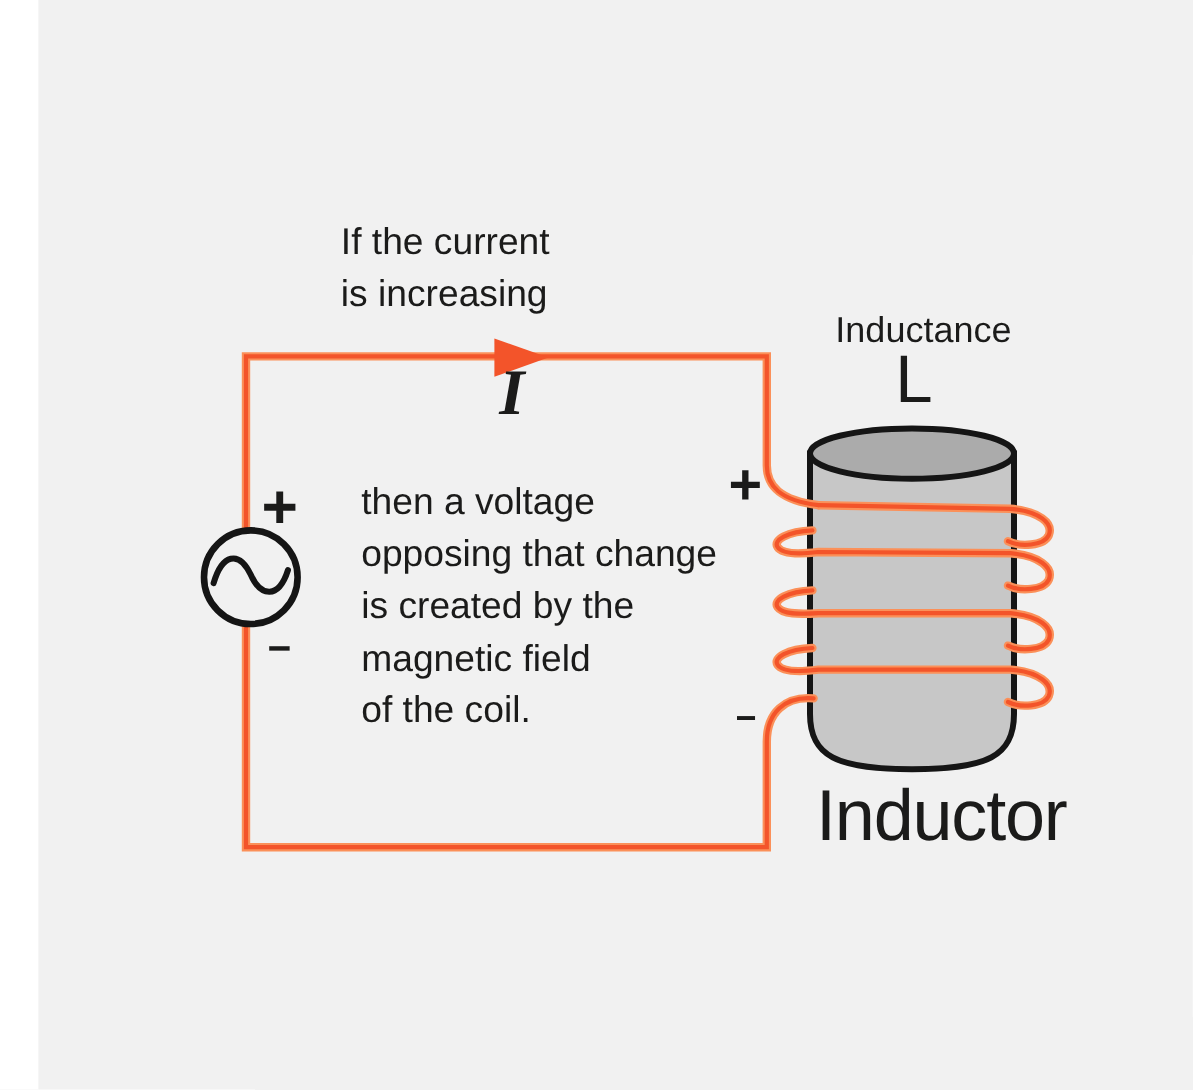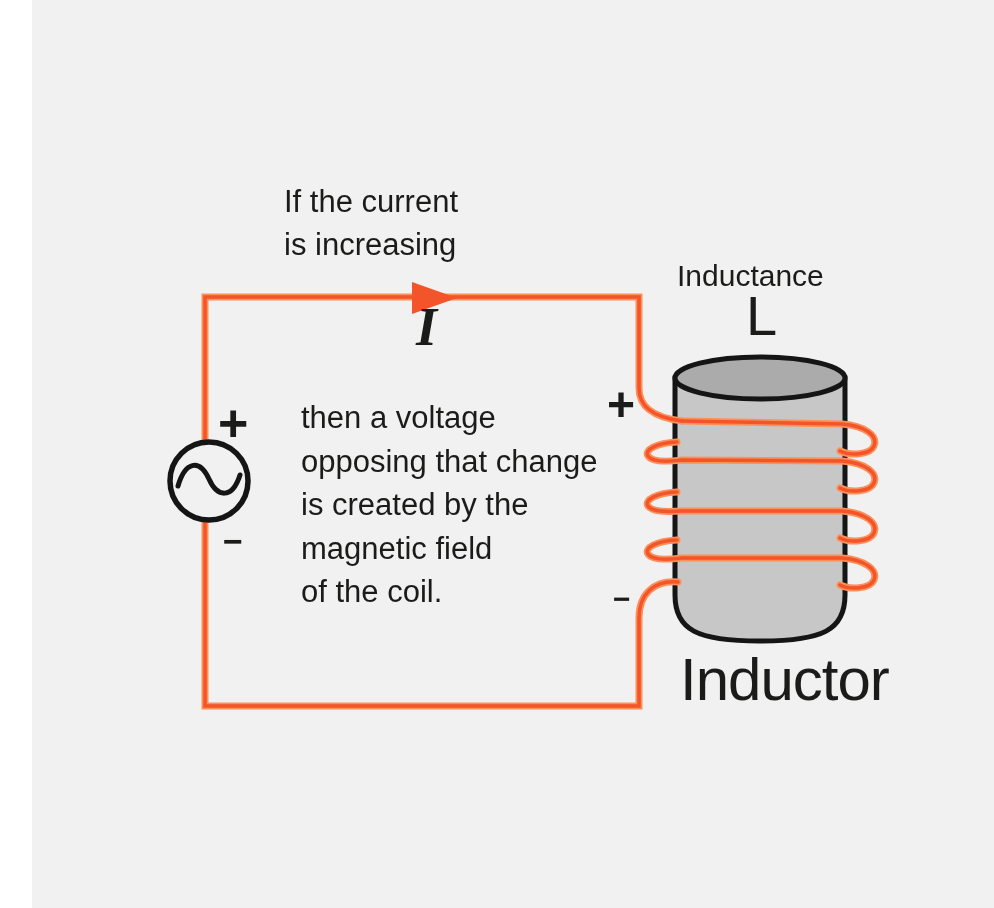--- a/index.html
+++ b/index.html
@@ -3,21 +3,21 @@
 <meta charset="utf-8">
 <style>
   html,body{margin:0;padding:0;}
   body{font-family:"Liberation Sans", sans-serif;}
   .stage{position:relative;width:994px;height:908px;background:#F1F1F1;overflow:hidden;margin-left:32px;}
   .art{position:absolute;left:0;top:0;}
   .label{position:absolute;color:#1B1B1A;white-space:pre-line;}
   .condition{left:252px;top:180px;font-size:31px;line-height:43px;}
   .explanation{left:269px;top:396px;font-size:31px;line-height:43.6px;}
   .current-symbol{left:384px;top:300px;font-family:"Liberation Serif", serif;font-style:italic;font-weight:700;font-size:54px;line-height:1;}
-  .inductance-title{left:645px;top:259px;width:185px;font-size:30px;line-height:1.1;}
+  .inductance-title{left:645px;top:259px;width:185px;text-align:center;font-size:30px;line-height:1.1;}
   .inductance-symbol{left:714px;top:288px;font-size:56px;line-height:1;}
   .inductor-caption{left:648px;top:650px;font-size:60px;letter-spacing:-1px;line-height:1;}
   .pol{font-weight:700;line-height:1;}
   .plus-source{left:186px;top:397px;font-size:52px;}
   .minus-source{left:191px;top:524px;font-size:34px;}
   .plus-inductor{left:575px;top:381px;font-size:48px;}
   .minus-inductor{left:581px;top:584px;font-size:30px;}
   .wire-light{fill:none;stroke-width:7;stroke-linecap:round;stroke-linejoin:miter;}
   .wire-dark{fill:none;stroke-width:3.5;stroke-linecap:round;stroke-linejoin:miter;}
   .cyl-outline{stroke:#151515;stroke-width:5;}

